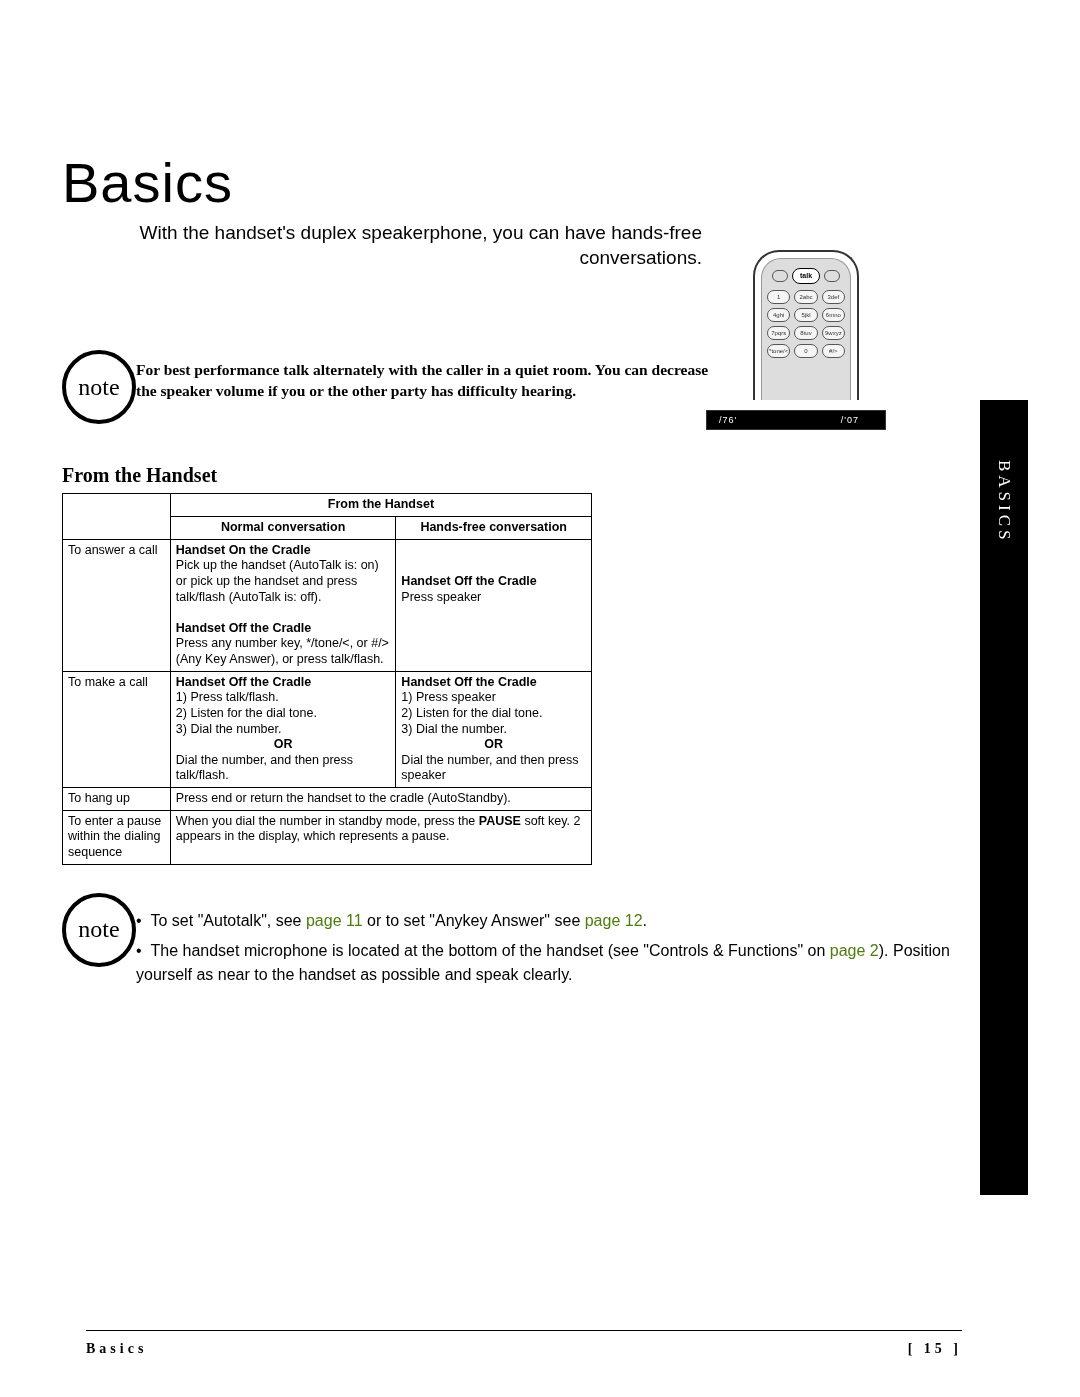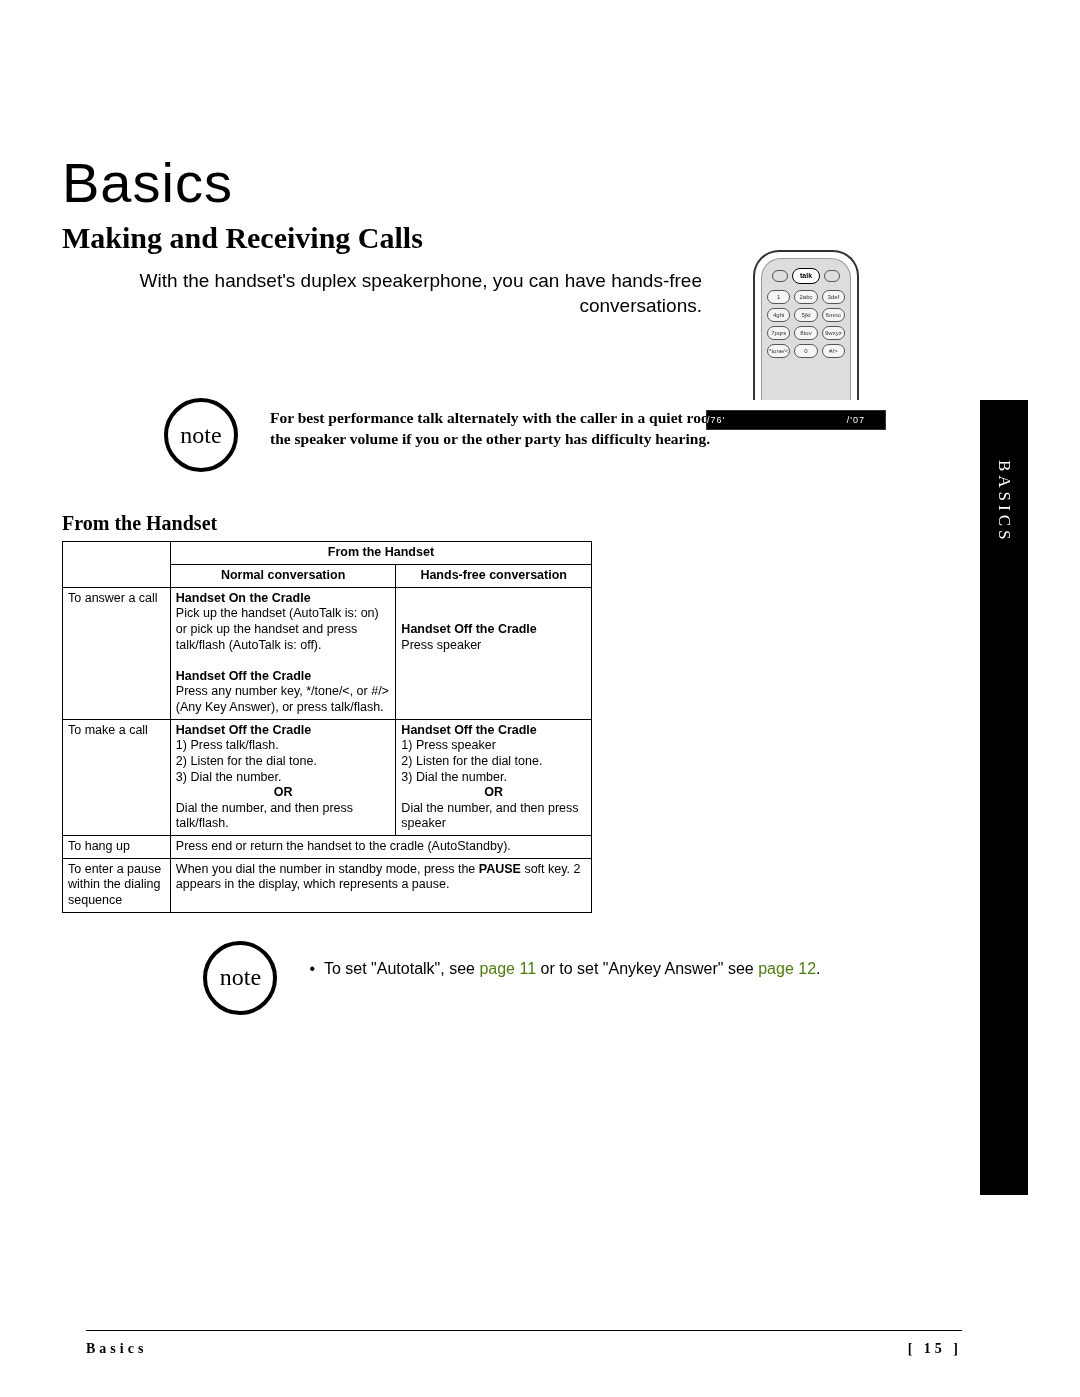--- a/index.html
+++ b/index.html
@@ -150,30 +150,29 @@
   }
   .lcd-icons { display: flex; gap: 10px; align-items: center; }
   .lcd-bottom {
     background: #000;
     height: 18px;
     display: flex;
     color: #fff;
     font-size: 9px;
     align-items: center;
   }
-  .lcd-bottom .l { width:50%; padding-left:0; letter-spacing:1px;}
-  .lcd-bottom .r { width:50%; text-align:right; padding-right:20px; letter-spacing:1px;}
+  .lcd-bottom .l { width:50%; padding-left:12px; letter-spacing:1px;}
+  .lcd-bottom .r { width:50%; text-align:right; padding-right:26px; letter-spacing:1px;}
 
   
   .note-block {
     display: flex;
     align-items: flex-start;
-    gap: 32px;
+    gap: 0;
     margin-top: 40px;
-    justify-content: center;
   }
   .note-circle {
     flex: 0 0 74px;
     width: 74px; height: 74px;
     border: 4.5px solid #000;
     border-radius: 50%;
     display: flex;
     align-items: center;
     justify-content: center;
     font-family: Georgia, 'Times New Roman', serif;
@@ -247,21 +246,20 @@
 </style>
 </head>
 <body>
 
 <div class="side-tab">
   <div class="side-tab-label">BASICS</div>
 </div>
 
 <div class="content">
   <h1 class="basics">Basics</h1>
-  <h2 class="subhead">Making and Receiving Calls</h2>
 
   <div class="body-text">
     <p>With the handset's duplex speakerphone, you can have hands-free conversations.</p>
   </div>
 
   <div class="phone-area">
     <div class="phone">
       <div class="phone-body"></div>
       <div class="phone-inner"></div>
       <div class="talk-row">
@@ -359,20 +357,23 @@
     </tr>
   </tbody>
     </table>
 
   <div class="note-block" style="margin-top:28px;">
     <div class="note-circle">note</div>
     <div class="note-list note-text-normal">
       <div>
         •&nbsp;&nbsp;<span>To set "Autotalk", see </span><span class="link">page 11</span><span> or to set "Anykey Answer" see </span><span class="link">page 12</span><span>.</span>
       </div>
+      <div>
+        •&nbsp;&nbsp;<span>The handset microphone is located at the bottom of the handset (see "Controls &amp; Functions" on </span><span class="link">page 2</span><span>). Position yourself as near to the handset as possible and speak clearly.</span>
+      </div>
     </div>
   </div>
 
 </div>
 
 <div class="footer">
   <span>Basics</span>
   <span>[ 15 ]</span>
 </div>
 

